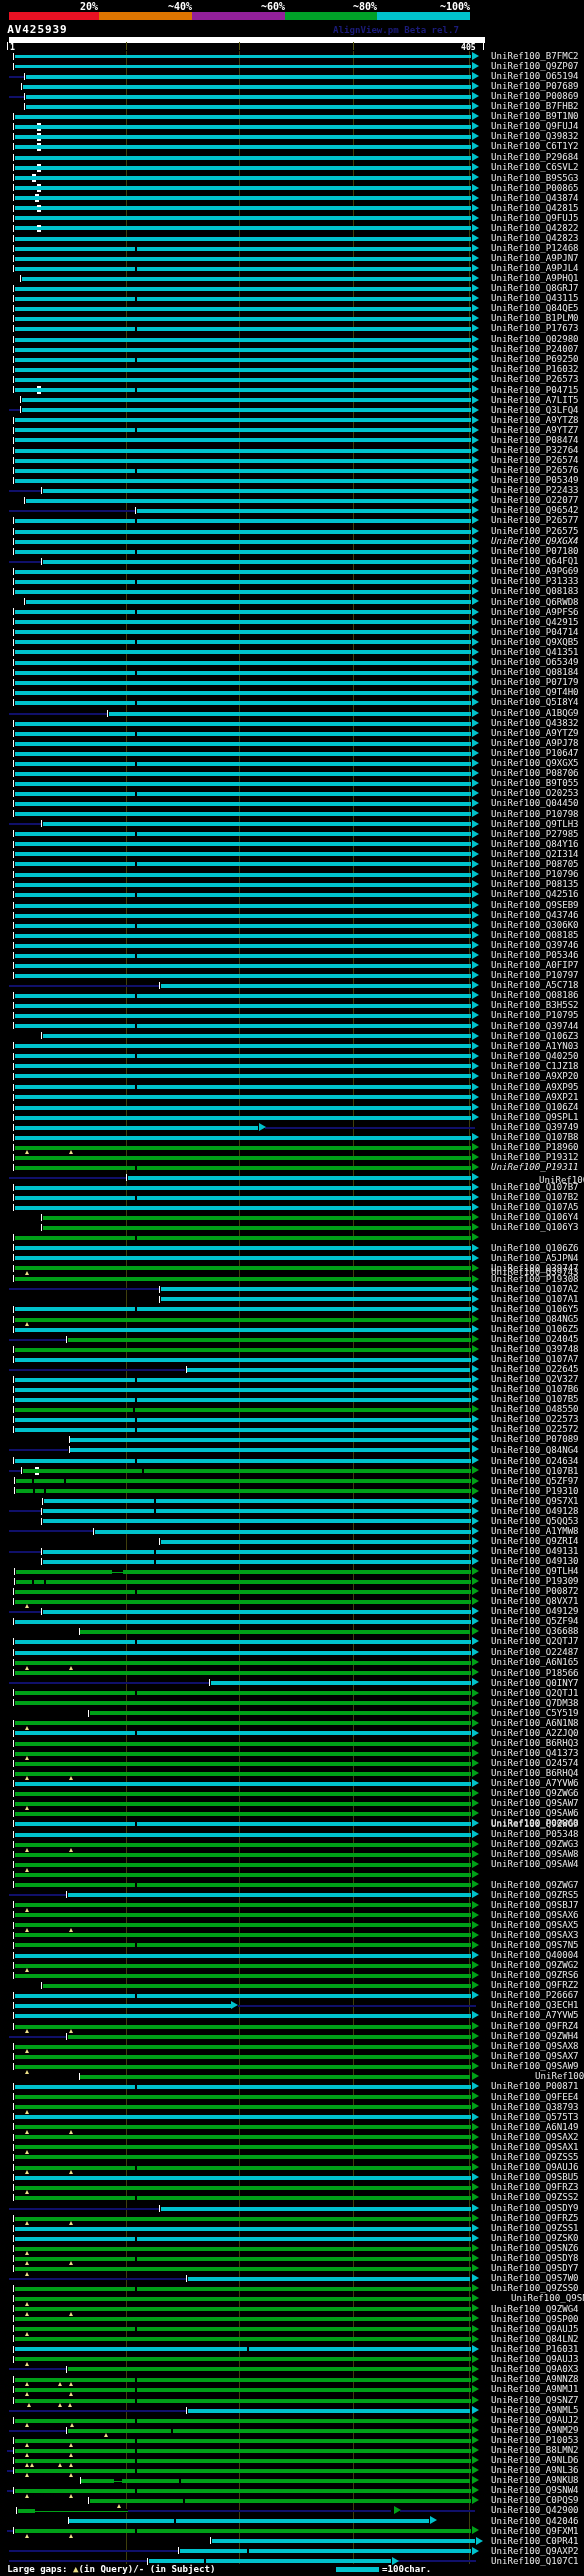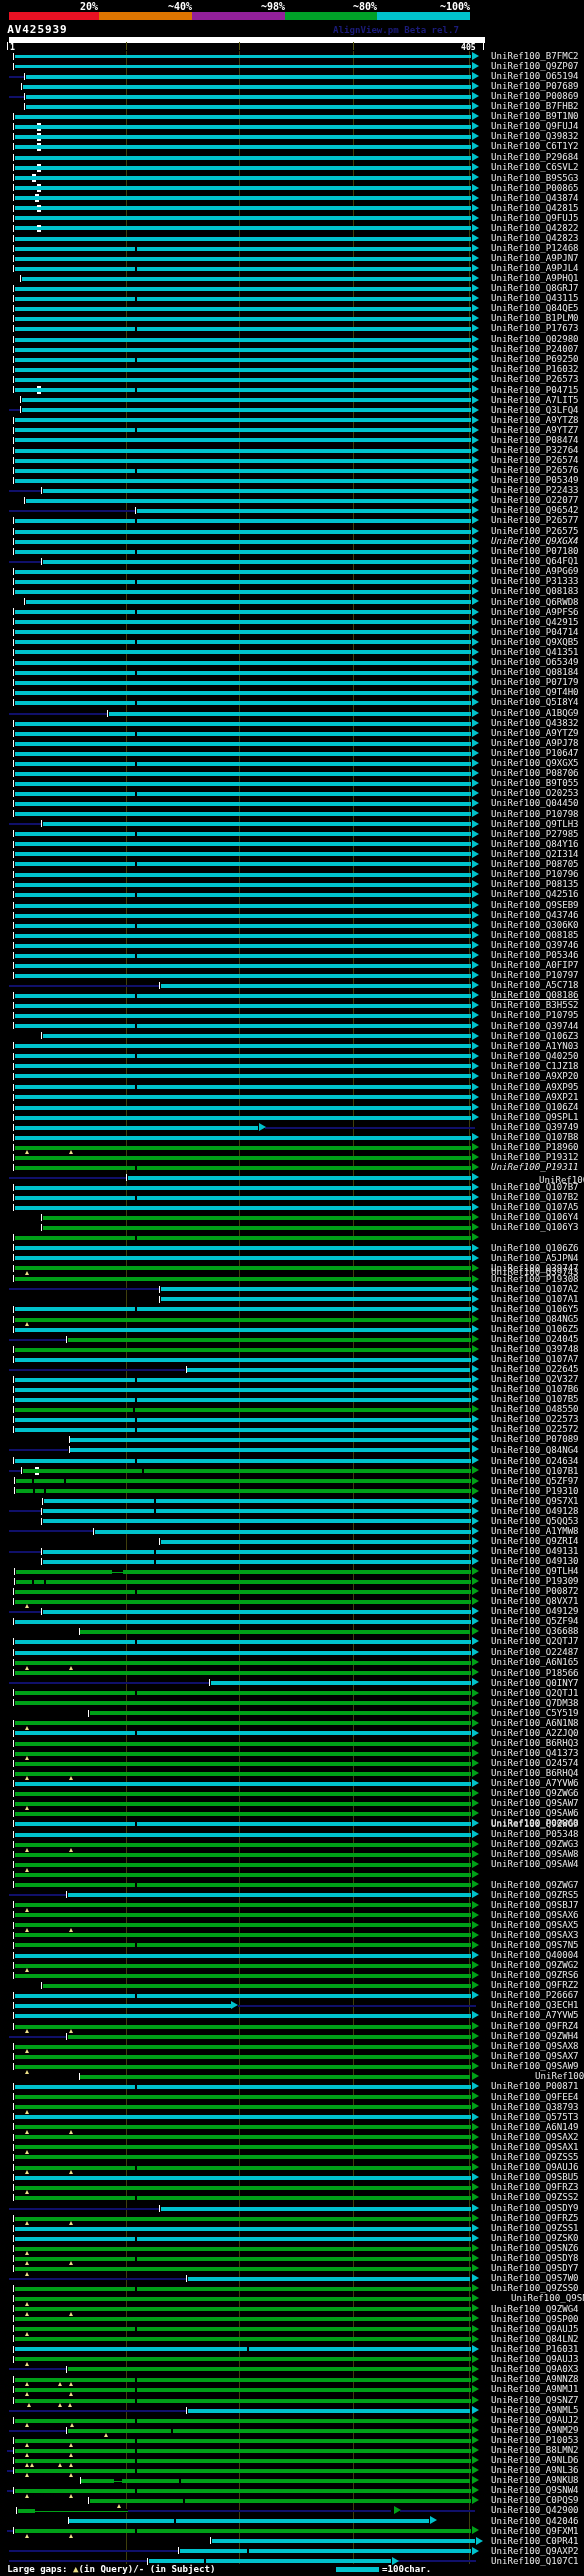--- a/index.html
+++ b/index.html
@@ -32,21 +32,21 @@
   #footer-left .ftri{color:#ece087;}
   #legend-bar{position:absolute;top:2567px;left:336px;width:43px;height:4.6px;background:#00c2cc;}
   #legend-label{position:absolute;top:2564px;left:382px;color:#fff;font-size:9.1px;font-weight:bold;white-space:pre;}
 </style>
 </head>
 <body>
 
 <div id="scale-labels">
   <span style="left: 58px; width: 40px; text-align: right;">20%</span>
   <span style="left: 152px; width: 40px; text-align: right;">~40%</span>
-  <span style="left: 245px; width: 40px; text-align: right;">~98%</span>
+  <span style="left: 245px; width: 40px; text-align: right;">~60%</span>
   <span style="left: 337px; width: 40px; text-align: right;">~80%</span>
   <span style="left: 430px; width: 40px; text-align: right;">~100%</span>
 </div>
 
 <div id="scale-bar">
     <div style="width: 90px; background: rgb(232, 17, 35);"></div>
     <div style="width: 93px; background: rgb(221, 117, 0);"></div>
     <div style="width: 93px; background: rgb(147, 32, 154);"></div>
     <div style="width: 92px; background: rgb(0, 160, 40);"></div>
     <div style="width: 93px; background: rgb(0, 194, 204);"></div>
@@ -488,21 +488,21 @@
     <div class="lbl" style="top: 919px;">UniRef100_P10797</div>
     <div class="nv" style="left: 9.1px; top: 934px; width: 150px; height: 1.8px;"></div>
     <div class="bar" style="left: 161px; top: 933px; width: 310px; height: 3.7px; background: rgb(0, 194, 204);"></div>
     <div class="wt" style="left: 159px; top: 931px; width: 0.9px; height: 7.3px;"></div>
     <div class="arr" style="left: 472px; top: 930px; border-left: 7.3px solid rgb(0, 194, 204);"></div>
     <div class="lbl" style="top: 929px;">UniRef100_A5C718</div>
     <div class="bar" style="left: 14.6px; top: 943px; width: 456px; height: 3.7px; background: rgb(0, 194, 204);"></div>
     <div class="wt" style="left: 12.8px; top: 941px; width: 0.9px; height: 7.3px;"></div>
     <div class="gd" style="left: 135px; top: 943px; width: 1.8px; height: 3.7px;"></div>
     <div class="arr" style="left: 472px; top: 940px; border-left: 7.3px solid rgb(0, 194, 204);"></div>
-    <div class="lbl" style="top: 939px; text-decoration: underline;">UniRef100_Q08186</div>
+    <div class="lbl" style="top: 939px;">UniRef100_Q08186</div>
     <div class="bar" style="left: 14.6px; top: 953px; width: 456px; height: 3.7px; background: rgb(0, 194, 204);"></div>
     <div class="wt" style="left: 12.8px; top: 951px; width: 0.9px; height: 7.3px;"></div>
     <div class="arr" style="left: 472px; top: 950px; border-left: 7.3px solid rgb(0, 194, 204);"></div>
     <div class="lbl" style="top: 949px;">UniRef100_B3H5S2</div>
     <div class="bar" style="left: 14.6px; top: 963px; width: 456px; height: 3.7px; background: rgb(0, 194, 204);"></div>
     <div class="wt" style="left: 12.8px; top: 961px; width: 0.9px; height: 7.3px;"></div>
     <div class="arr" style="left: 472px; top: 960px; border-left: 7.3px solid rgb(0, 194, 204);"></div>
     <div class="lbl" style="top: 959px;">UniRef100_P10795</div>
     <div class="bar" style="left: 14.6px; top: 973px; width: 456px; height: 3.7px; background: rgb(0, 194, 204);"></div>
     <div class="wt" style="left: 12.8px; top: 971px; width: 0.9px; height: 7.3px;"></div>

